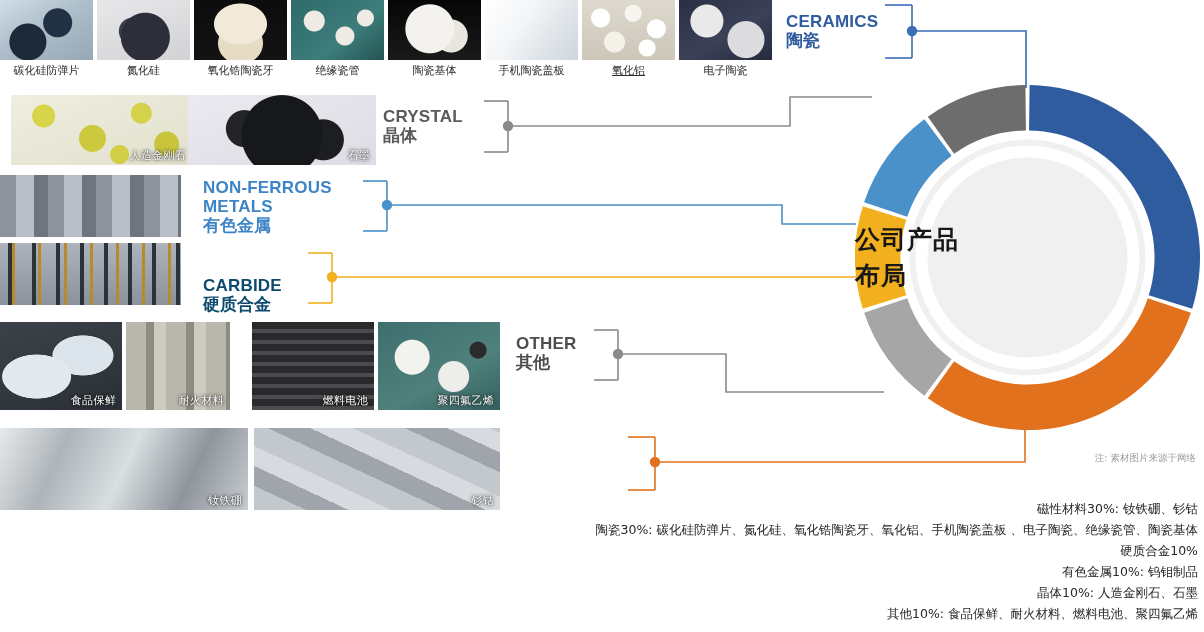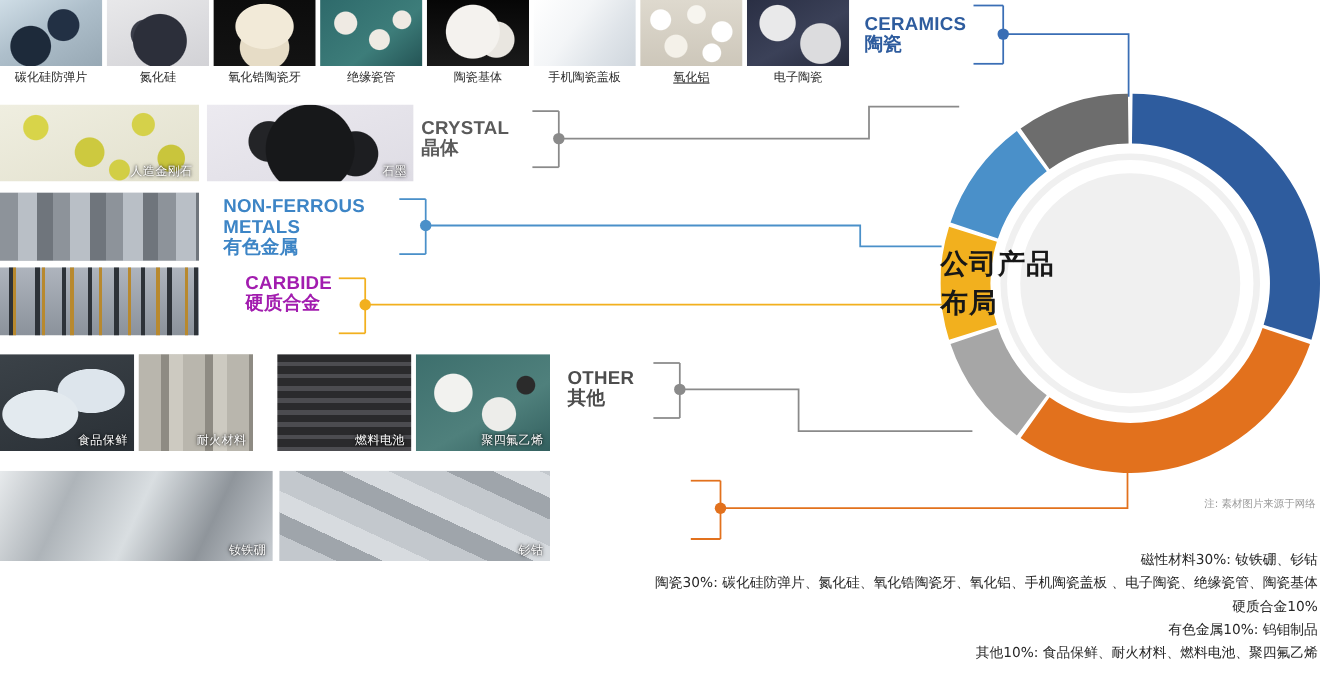--- a/index.html
+++ b/index.html
@@ -214,21 +214,21 @@
   <div class="tile" style="left:582px;top:0px;width:93px;height:60px;">
     <div class="ph al2o3"></div>
   </div>
   <div class="undercap" style="left:582px;top:64px;width:93px;text-decoration:underline;">氧化铝</div>
 
   <div class="tile" style="left:679px;top:0px;width:93px;height:60px;">
     <div class="ph eceram"></div>
   </div>
   <div class="undercap" style="left:679px;top:64px;width:93px;">电子陶瓷</div>
 
-  <div class="tile" style="left:0px;top:95px;width:181px;height:70px;padding-left:40px;">
+  <div class="tile" style="left:11px;top:95px;width:181px;height:70px;padding-left:40px;">
     <div class="ph diamond"></div>
     <div class="cap">人造金刚石</div>
   </div>
   <div class="tile" style="left:188px;top:95px;width:188px;height:70px;">
     <div class="ph graphite"></div>
     <div class="cap">石墨</div>
   </div>
 
   <div class="tile" style="left:0px;top:175px;width:181px;height:62px;">
     <div class="ph tungmo"></div>
@@ -275,21 +275,21 @@
     <span class="en">CRYSTAL</span>
     <span class="cn">晶体</span>
   </div>
 
   <div class="catlabel" style="left:203px;top:178px;color:#3D85C6;">
     <span class="en">NON-FERROUS</span>
     <span class="en">METALS</span>
     <span class="cn">有色金属</span>
   </div>
 
-  <div class="catlabel" style="left:203px;top:248px;color:#a21caf;margin-left:20px;">
+  <div class="catlabel" style="left:203px;top:276px;color:#0c4a6e;">
     <span class="en">CARBIDE</span>
     <span class="cn">硬质合金</span>
   </div>
 
   <div class="catlabel" style="left:516px;top:334px;color:#4D4D4D;">
     <span class="en">OTHER</span>
     <span class="cn">其他</span>
   </div>
 
 
@@ -314,16 +314,17 @@
     </div>
   </div>
 
   <div id="source-note" style="top:452px;">注: 素材图片来源于网络</div>
 
   <div id="legend" style="top:498px;width:1190px;">
     <div>磁性材料30%: 钕铁硼、钐钴</div>
     <div>陶瓷30%: 碳化硅防弹片、氮化硅、氧化锆陶瓷牙、氧化铝、手机陶瓷盖板 、电子陶瓷、绝缘瓷管、陶瓷基体</div>
     <div>硬质合金10%</div>
     <div>有色金属10%: 钨钼制品</div>
+    <div>晶体10%: 人造金刚石、石墨</div>
     <div>其他10%: 食品保鲜、耐火材料、燃料电池、聚四氟乙烯</div>
   </div>
 
 </div>
 
 </body></html>

